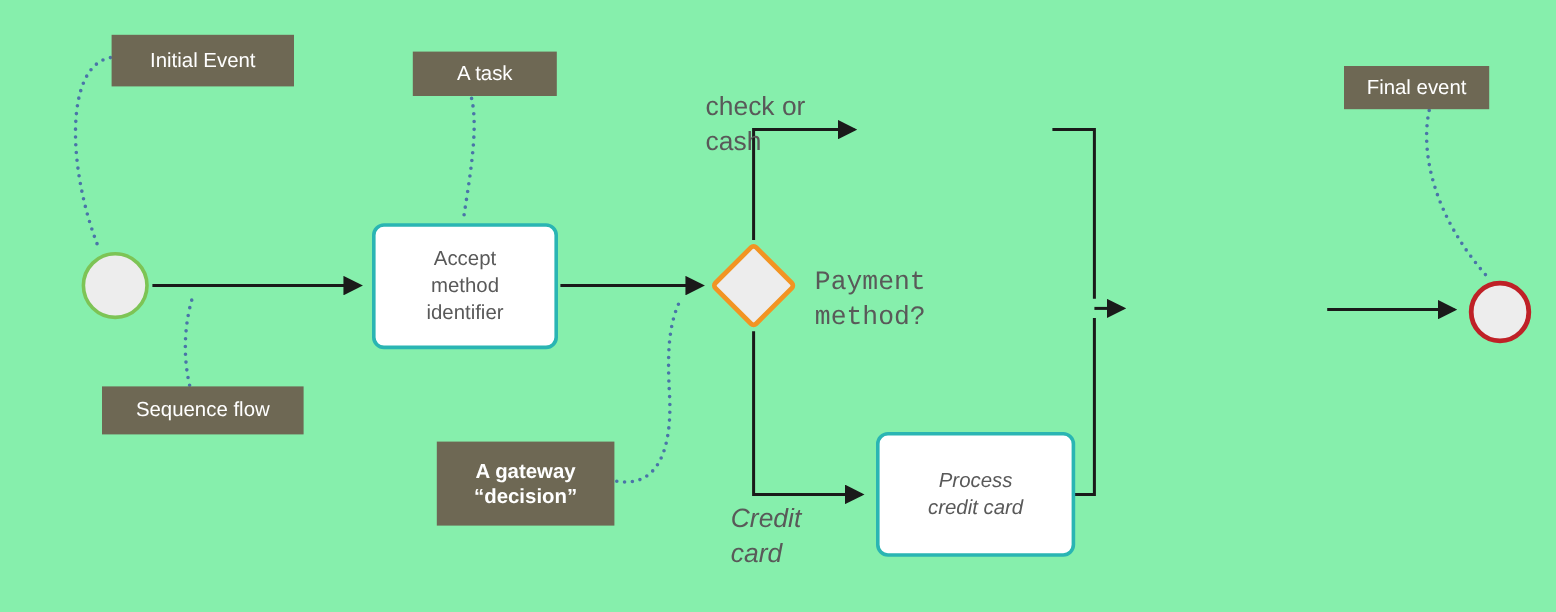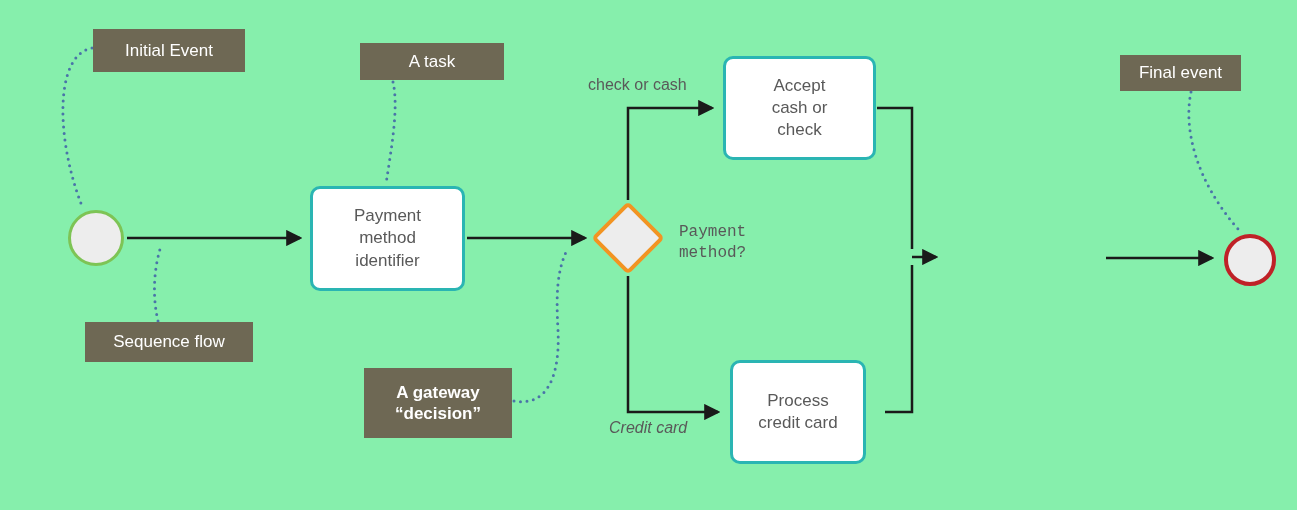--- a/index.html
+++ b/index.html
@@ -68,21 +68,21 @@
     height: 52px;
     background: #ededed;
     border: 4px solid #f29422;
     border-radius: 5px;
     transform: rotate(45deg);
   }
 
   .edge-label {
     position: absolute;
     color: #595959;
-    font-size: 16px;
+    font-size: 22px;
     line-height: 1.3;
   }
 </style>
 </head>
 <body>
 
 <div class="canvas">
 
   <svg class="connectors" viewBox="0 0 1297 510">
     <defs>
@@ -108,21 +108,21 @@
       <path d="M 393 82 C 399 108 391 150 386 184"></path>
       <path d="M 514 401 C 549 407 560 373 558 330 C 556 295 557 272 566 252"></path>
       <path d="M 1191 92 C 1183 130 1197 182 1238 229"></path>
     </g>
   </svg>
 
   <div class="ann-box" style="left:93px; top:29px; width:152px; height:43px;">
     <span>Initial Event</span>
   </div>
 
-  <div class="ann-box" style="left:360px; top:43px; width:144px; height:37px;">
+  <div class="ann-box" style="left:344px; top:43px; width:120px; height:37px;">
     <span>A task</span>
   </div>
 
   <div class="ann-box" style="left:85px; top:322px; width:168px; height:40px;">
     <span>Sequence flow</span>
   </div>
 
   <div class="ann-box" style="left:364px; top:368px; width:148px; height:70px;font-weight:bold;">
     <span>A gateway
 “decision”</span>
@@ -132,28 +132,25 @@
     <span>Final event</span>
   </div>
 
   <div class="event start" style="left:68px; top:210px;"></div>
 
   <div class="event end" style="left:1224px; top:234px;"></div>
 
   <div class="gateway" style="left:602px; top:212px;"></div>
 
   <div class="task w80" style="left:310px; top:186px; width:155px; height:105px;">
-    <span class="lbl">Payment method identifier</span>
+    <span class="lbl">Accept method identifier</span>
   </div>
 
-  <div class="task w70" style="left:723px; top:56px; width:153px; height:104px;">
-    <span class="lbl">Accept cash or check</span>
-  </div>
 
-  <div class="task w90" style="left:730px; top:360px; width:136px; height:104px;">
+  <div class="task w90" style="left:730px; top:360px; width:166px; height:104px;font-style:italic;">
     <span class="lbl">Process credit card</span>
   </div>
 
 
   <div class="edge-label" style="left:679px; top:222px; width:92px;font-family:Liberation Mono, monospace;">Payment method?</div>
 
   <div class="edge-label" style="left:588px; top:75px; width:122px;">check or cash</div>
 
   <div class="edge-label" style="left:609px; top:418px; width:100px;font-style:italic;">Credit card</div>
 

